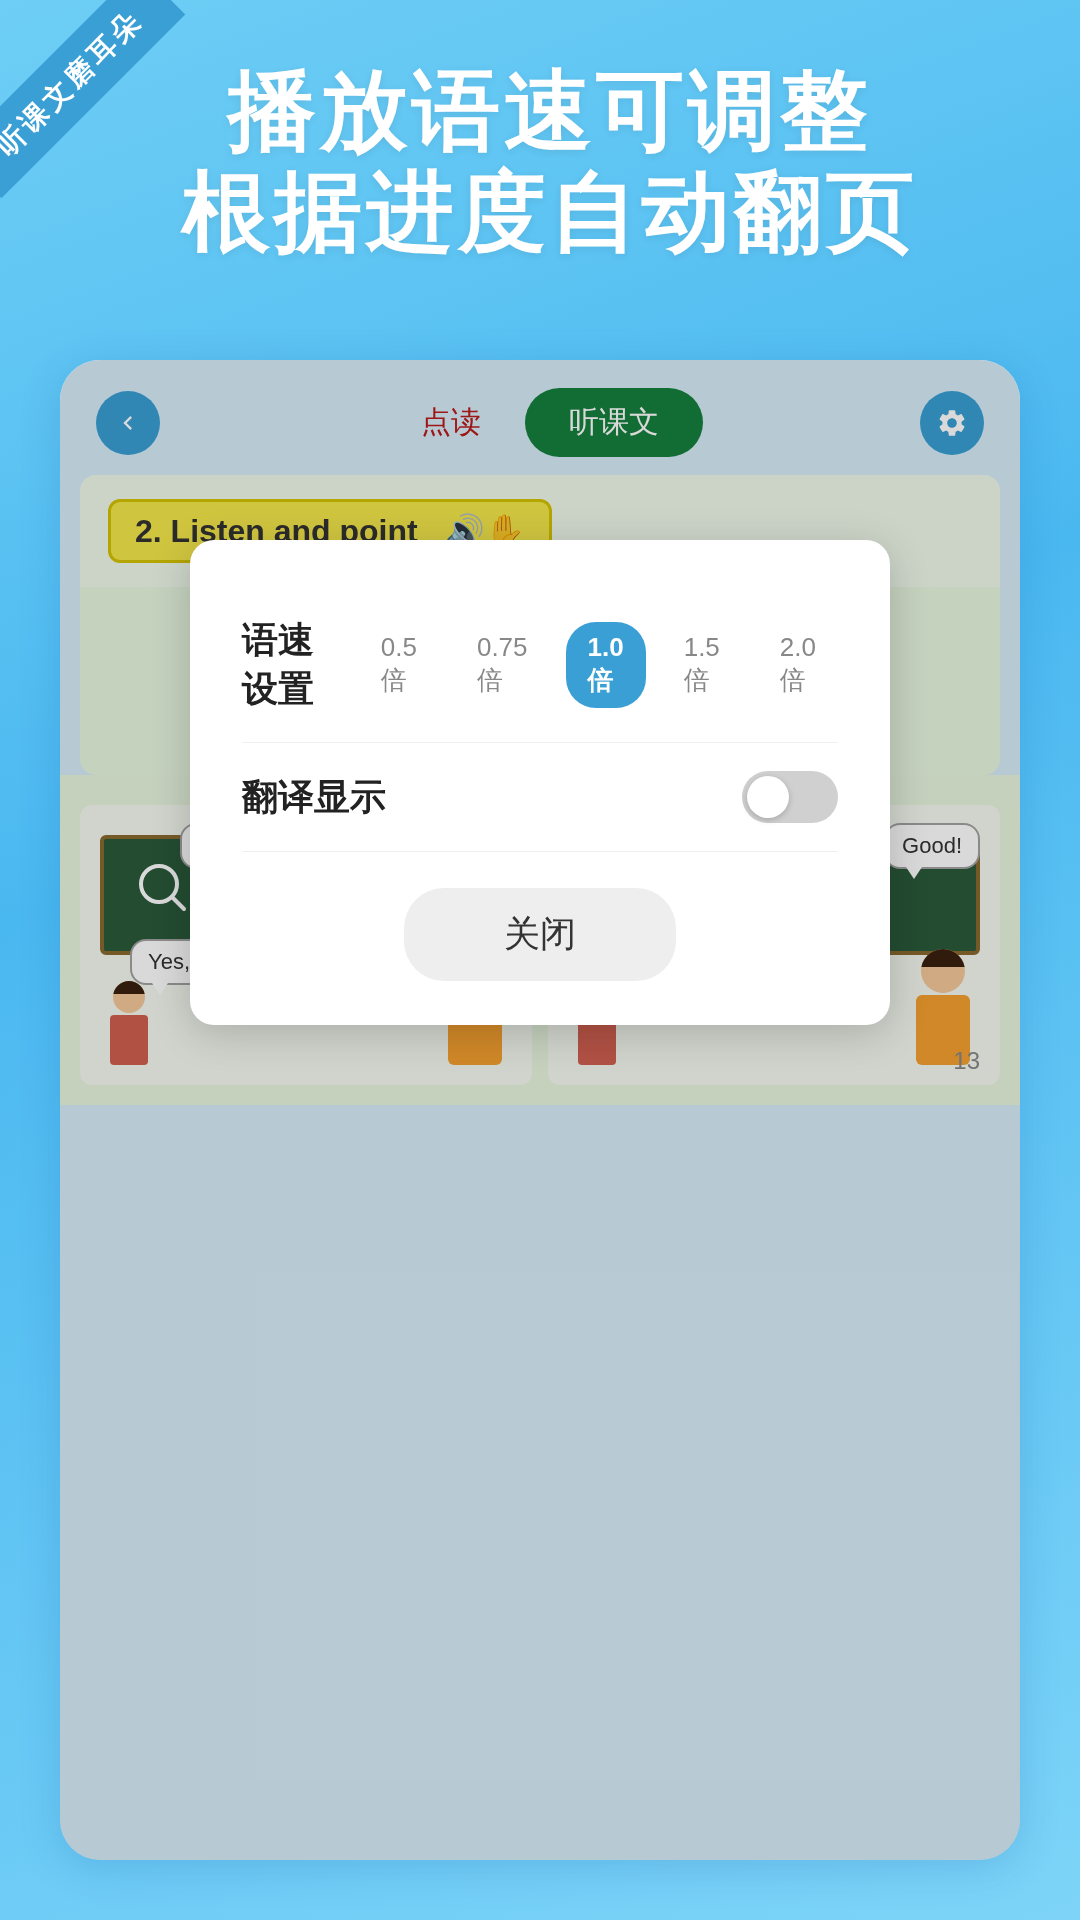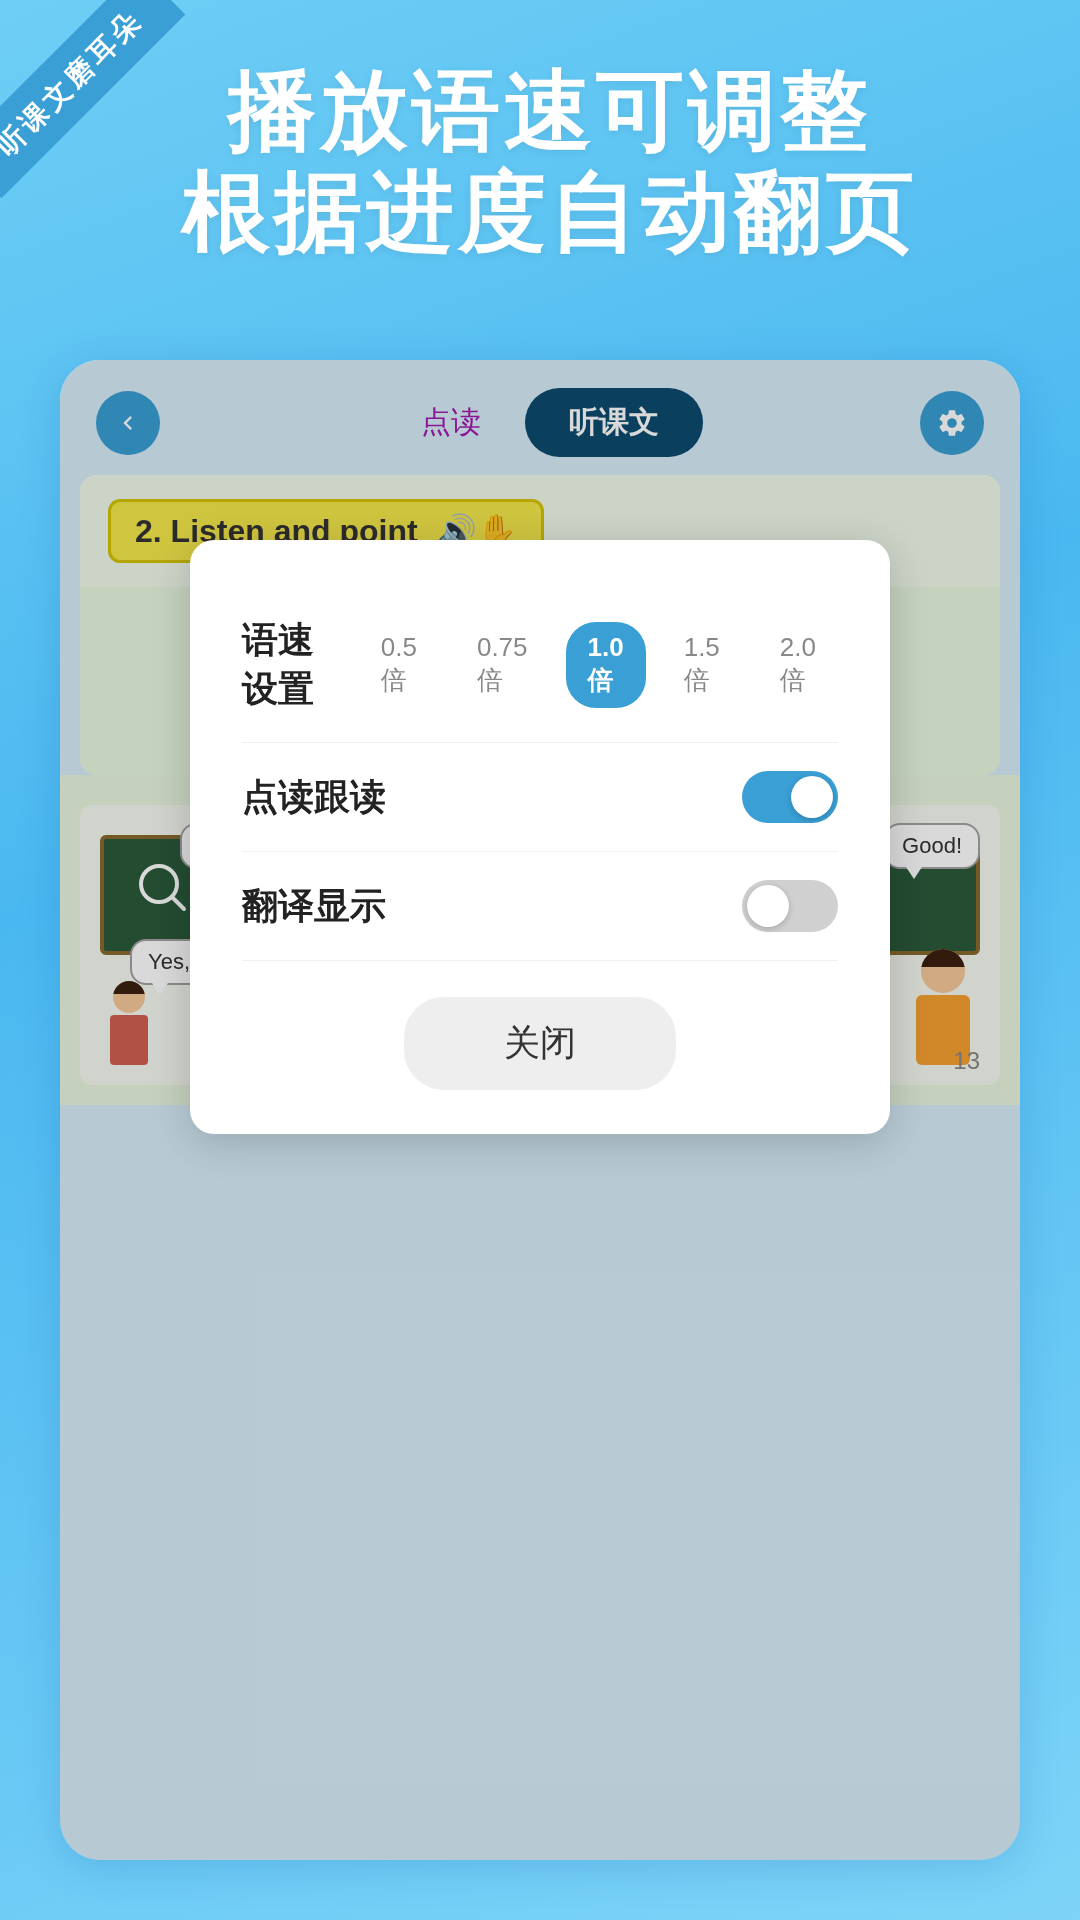--- a/index.html
+++ b/index.html
@@ -99,27 +99,26 @@
       display: flex;
       gap: 0;
       background: transparent;
     }
     .nav-tab {
       padding: 14px 44px;
       font-size: 30px;
       font-weight: 500;
       border-radius: 40px;
       cursor: pointer;
-      color: #a21caf;
+      color: #b91c1c;
       background: transparent;
     }
     .nav-tab.active {
-      background: #0c4a6e;
+      background: #15803d;
       color: white;
-      font-weight: bold;
     }
     .nav-settings-btn {
       width: 64px;
       height: 64px;
       border-radius: 50%;
       background: #3a9fd4;
       display: flex;
       align-items: center;
       justify-content: center;
       cursor: pointer;
@@ -136,21 +135,21 @@
     }
 
     .book-header-bar {
       background: #f0faec;
       padding: 24px 28px;
     }
 
     .listen-point-badge {
       display: inline-flex;
       align-items: center;
-      gap: 20px;
+      gap: 28px;
       background: #f5e84a;
       border: 3px solid #d4c200;
       border-radius: 12px;
       padding: 10px 24px;
       font-size: 32px;
       font-weight: bold;
       color: #333;
     }
 
     
@@ -370,26 +369,20 @@
         <span class="settings-label">语速设置</span>
         <div class="speed-options">
           <div class="speed-option">0.5倍</div>
           <div class="speed-option">0.75倍</div>
           <div class="speed-option active">1.0倍</div>
           <div class="speed-option">1.5倍</div>
           <div class="speed-option">2.0倍</div>
         </div>
       </div>
 
-      <div class="settings-row">
-        <span class="settings-label">点读跟读</span>
-        <div class="toggle-switch on">
-          <div class="toggle-knob"></div>
-        </div>
-      </div>
 
       <div class="settings-row">
         <span class="settings-label">翻译显示</span>
         <div class="toggle-switch off">
           <div class="toggle-knob"></div>
         </div>
       </div>
 
       <div class="close-btn-row">
         <button class="close-btn">关闭</button>

